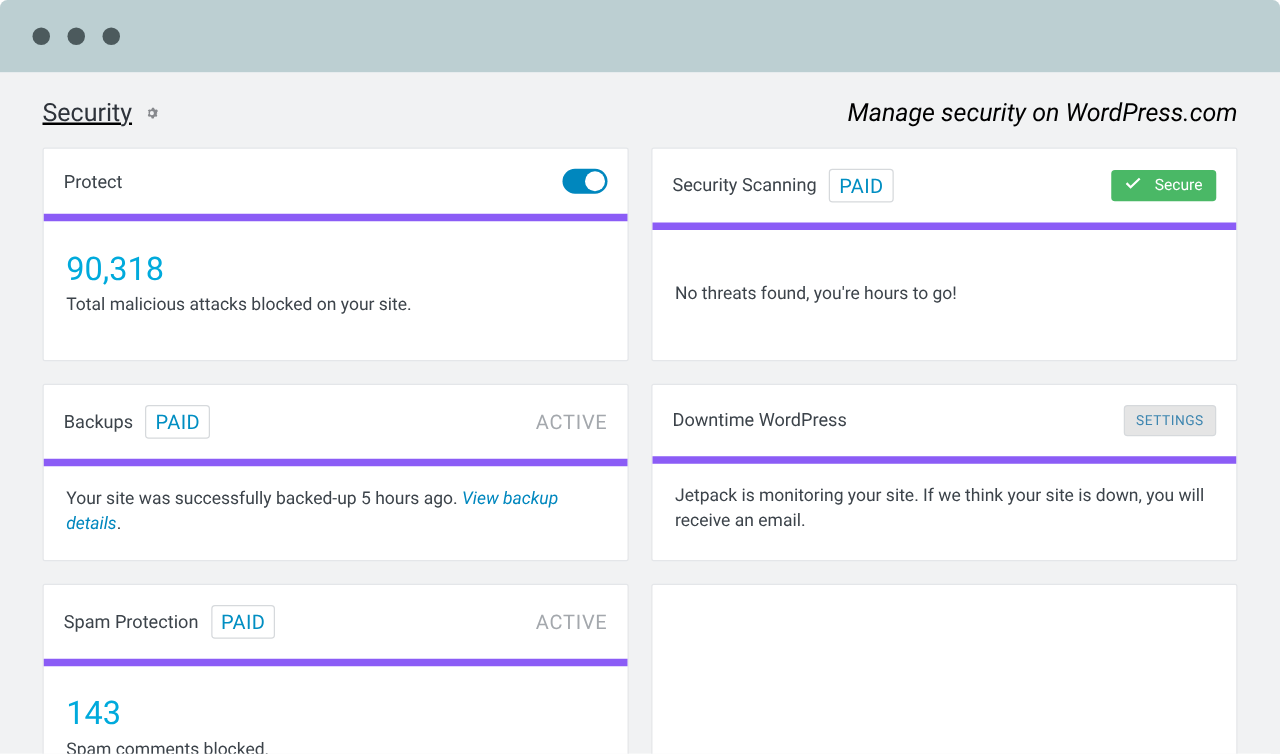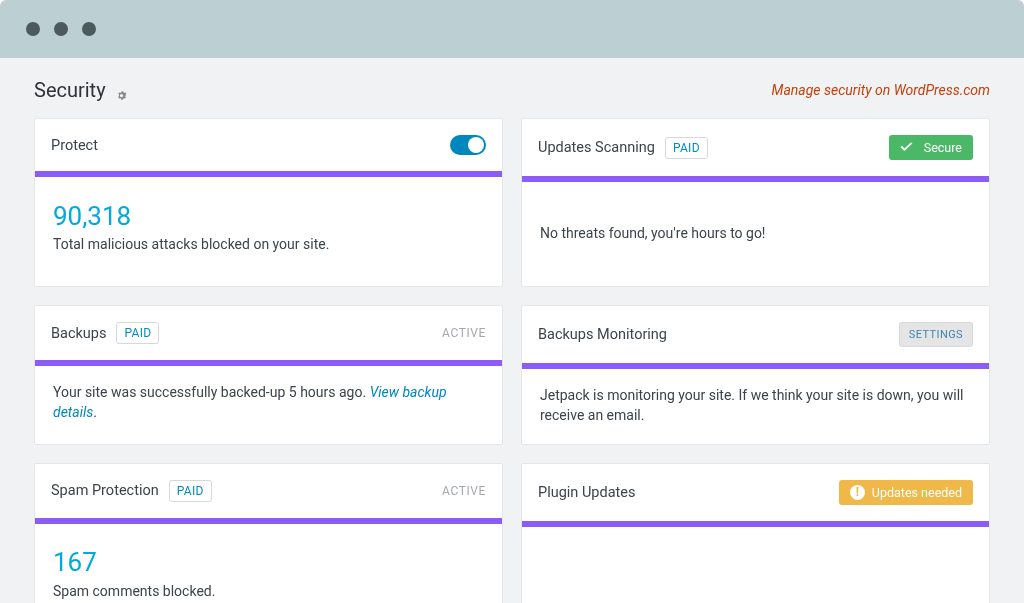--- a/index.html
+++ b/index.html
@@ -29,33 +29,34 @@
       height: 545px;
     }
     .page-header {
       display: flex;
       align-items: center;
       justify-content: space-between;
       margin-bottom: 16px;
     }
     .page-title-wrap {
       display: flex;
-      align-items: flex-end;
+      align-items: center;
       gap: 9px;
+      text-decoration: underline;
     }
     .page-title {
       font-size: 20px;
       color: #2e333a;
       font-weight: 400;
     }
     .gear-icon svg { width: 13px; height: 13px; fill: #87898d; display: block; }
     .header-link {
-      color: #c2410c;
+      color: #000000;
       font-style: italic;
-      font-size: 14px;
+      font-size: 20px;
       cursor: pointer;
     }
     .grid {
       display: grid;
       grid-template-columns: 1fr 1fr;
       gap: 18px 18px;
     }
     .card {
       background: #fff;
       border: 1px solid #e4e6e9;
@@ -73,40 +74,40 @@
       display: flex;
       align-items: center;
       gap: 10px;
     }
     .card-title {
       font-size: 14.5px;
       color: #3c434a;
       font-weight: 400;
     }
     .paid-badge {
-      font-size: 12px;
+      font-size: 16px;
       color: #008ec2;
       border: 1px solid #d6d9dc;
       border-radius: 3px;
       padding: 3px 7px;
       letter-spacing: 0.3px;
     }
     .toggle {
       width: 36px; height: 20px; border-radius: 10px;
       background: #0087be;
       position: relative;
       cursor: pointer;
     }
     .toggle::after {
       content: ""; position: absolute; right: 2px; top: 2px;
       width: 16px; height: 16px; border-radius: 50%;
       background: #fff;
     }
     .active-label {
-      font-size: 12px;
+      font-size: 16px;
       color: #a4a8ad;
       letter-spacing: 0.6px;
     }
     .settings-btn {
       font-size: 11px;
       color: #3e86b0;
       border: 1px solid #d6d9dc;
       border-radius: 3px;
       padding: 5px 9px;
       letter-spacing: 0.4px;
@@ -197,21 +198,21 @@
       </div>
       <div class="card-body card-body-tall">
         <div class="big-number">90,318</div>
         <div class="body-text">Total malicious attacks blocked on your site.</div>
       </div>
     </div>
 
     <div class="card">
       <div class="card-header">
         <div class="card-header-left">
-          <span class="card-title">Updates Scanning</span>
+          <span class="card-title">Security Scanning</span>
           <span class="paid-badge">PAID</span>
         </div>
         <div class="secure-badge">
           <span>
             <svg viewBox="0 0 16 12">
                 <polyline points="1.5,6 5.5,10 14.5,1.5"></polyline>
               </svg>
           </span>
           <span>Secure</span>
         </div>
@@ -232,49 +233,40 @@
       <div class="card-body card-body-med">
         <div class="body-text">
           <span>Your site was successfully backed-up 5 hours ago. </span><span class="link-text">View backup details</span><span>.</span>
         </div>
       </div>
     </div>
 
     <div class="card">
       <div class="card-header">
         <div class="card-header-left">
-          <span class="card-title">Backups Monitoring</span>
+          <span class="card-title">Downtime WordPress</span>
         </div>
         <span class="settings-btn">SETTINGS</span>
       </div>
       <div class="card-body card-body-med">
         <div class="body-text">Jetpack is monitoring your site. If we think your site is down, you will receive an email.</div>
       </div>
     </div>
 
     <div class="card">
       <div class="card-header">
         <div class="card-header-left">
           <span class="card-title">Spam Protection</span>
           <span class="paid-badge">PAID</span>
         </div>
         <span class="active-label">ACTIVE</span>
       </div>
       <div class="card-body card-body-tall">
-        <div class="big-number">167</div>
+        <div class="big-number">143</div>
         <div class="body-text">Spam comments blocked.</div>
       </div>
     </div>
 
     <div class="card">
-      <div class="card-header">
-        <div class="card-header-left">
-          <span class="card-title">Plugin Updates</span>
-        </div>
-        <div class="updates-badge">
-          <span class="updates-badge-icon">!</span>
-          <span>Updates needed</span>
-        </div>
-      </div>
     </div>
 
   </div>
 </div>
 
 </body></html>

